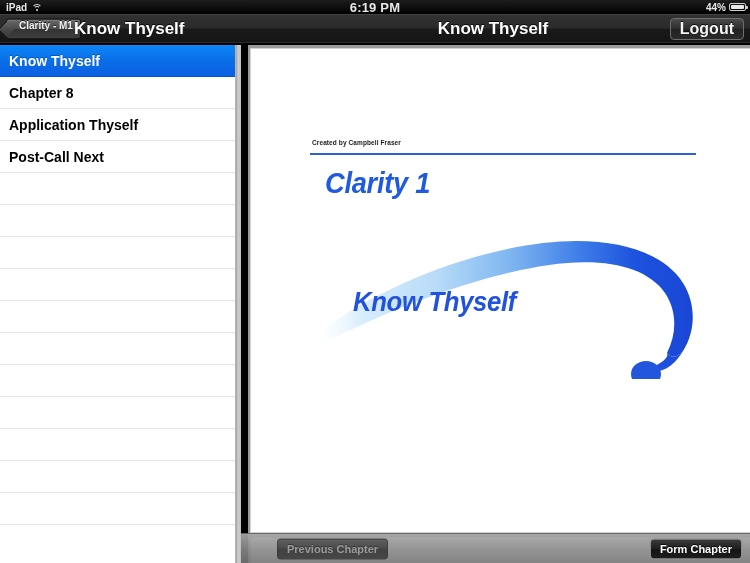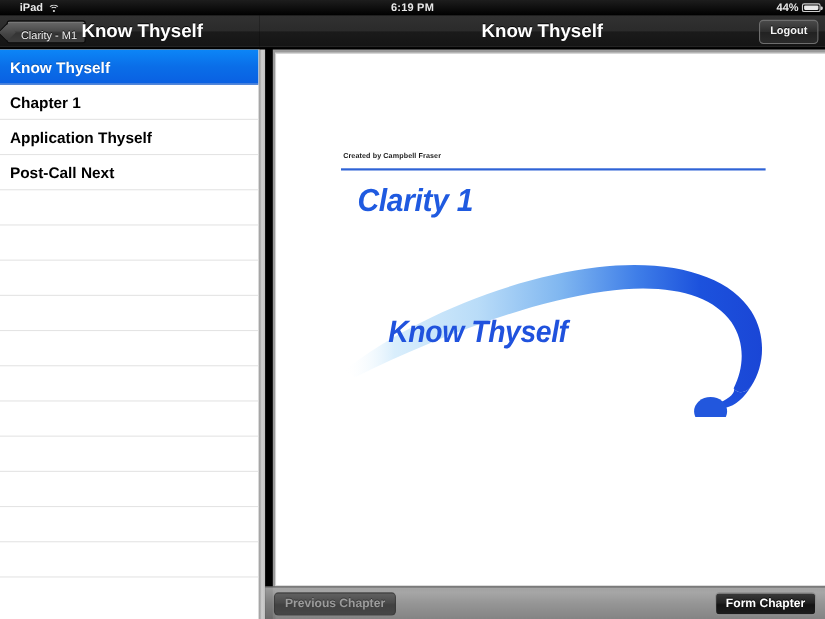--- a/index.html
+++ b/index.html
@@ -33,28 +33,28 @@
     font-size: 10px;
     font-weight: bold;
     display: flex;
     align-items: center;
     z-index: 40;
   }
   .sb-left {
     display: flex;
     align-items: center;
     gap: 4px;
-    padding-left: 18px;
+    padding-left: 6px;
     flex: 0 0 auto;
   }
   .sb-center {
     position: absolute;
     left: 0; right: 0;
     text-align: center;
-    font-size: 10px;
+    font-size: 13px;
     letter-spacing: .2px;
   }
   .sb-right {
     position: absolute;
     right: 4px;
     display: flex;
     align-items: center;
     gap: 3px;
   }
   .wifi-icon {
@@ -137,24 +137,24 @@
 
   
   .back-button {
     position: absolute;
     left: 6px;
     top: 50%;
     transform: translateY(-50%);
     height: 21px;
     padding: 0 7px 0 12px;
     display: flex;
-    align-items: flex-end;
+    align-items: flex-start;
     color: #f2f2f2;
     font-size: 10px;
-    font-weight: normal;
+    font-weight: bold;
     text-shadow: 0 -1px 0 rgba(0,0,0,.8);
     background: linear-gradient(to bottom, #6a6a6a 0%, #4a4a4a 48%, #343434 52%, #3e3e3e 100%);
     border: 1px solid #0e0e0e;
     border-radius: 3px;
     box-sizing: border-box;
     white-space: nowrap;
     box-shadow: inset 0 1px 0 rgba(255,255,255,.22);
   }
   .back-button::before {
     content: "";
@@ -173,21 +173,21 @@
   .bar-button {
     position: absolute;
     right: 6px;
     top: 50%;
     transform: translateY(-50%);
     height: 22px;
     padding: 0 9px;
     display: flex;
     align-items: center;
     color: #f4f4f4;
-    font-size: 10px;
+    font-size: 16px;
     font-weight: bold;
     text-shadow: 0 -1px 0 rgba(0,0,0,.8);
     background: linear-gradient(to bottom, #4a4a4a 0%, #2e2e2e 48%, #222 52%, #2b2b2b 100%);
     border: 1px solid #6e6e6e;
     border-radius: 4px;
     box-sizing: border-box;
     white-space: nowrap;
   }
 
   
@@ -341,20 +341,21 @@
     transform: translateY(-50%);
     height: 21px;
     padding: 0 9px;
     display: flex;
     align-items: center;
     font-size: 11px;
     font-weight: bold;
     border-radius: 4px;
     box-sizing: border-box;
     white-space: nowrap;
+    margin-left: 28px;
   }
   .tb-button.disabled {
     left: 8px;
     color: #9d9d9d;
     text-shadow: 0 -1px 0 rgba(0,0,0,.45);
     background: linear-gradient(to bottom, #555 0%, #3d3d3d 48%, #333 52%, #3b3b3b 100%);
     border: 1px solid rgba(40,40,40,.7);
     opacity: .85;
   }
   .tb-button.primary {
@@ -400,21 +401,21 @@
     <div class="bar-button">
       <span>Logout</span>
     </div>
   </div>
 
   <div class="sidebar">
     <div class="row selected">
       <span>Know Thyself</span>
     </div>
     <div class="row">
-      <span>Chapter 1</span>
+      <span>Chapter 8</span>
     </div>
     <div class="row">
       <span>Application Thyself</span>
     </div>
     <div class="row">
       <span>Post-Call Next</span>
     </div>
     <div class="row empty"></div>
     <div class="row empty"></div>
     <div class="row empty"></div>

